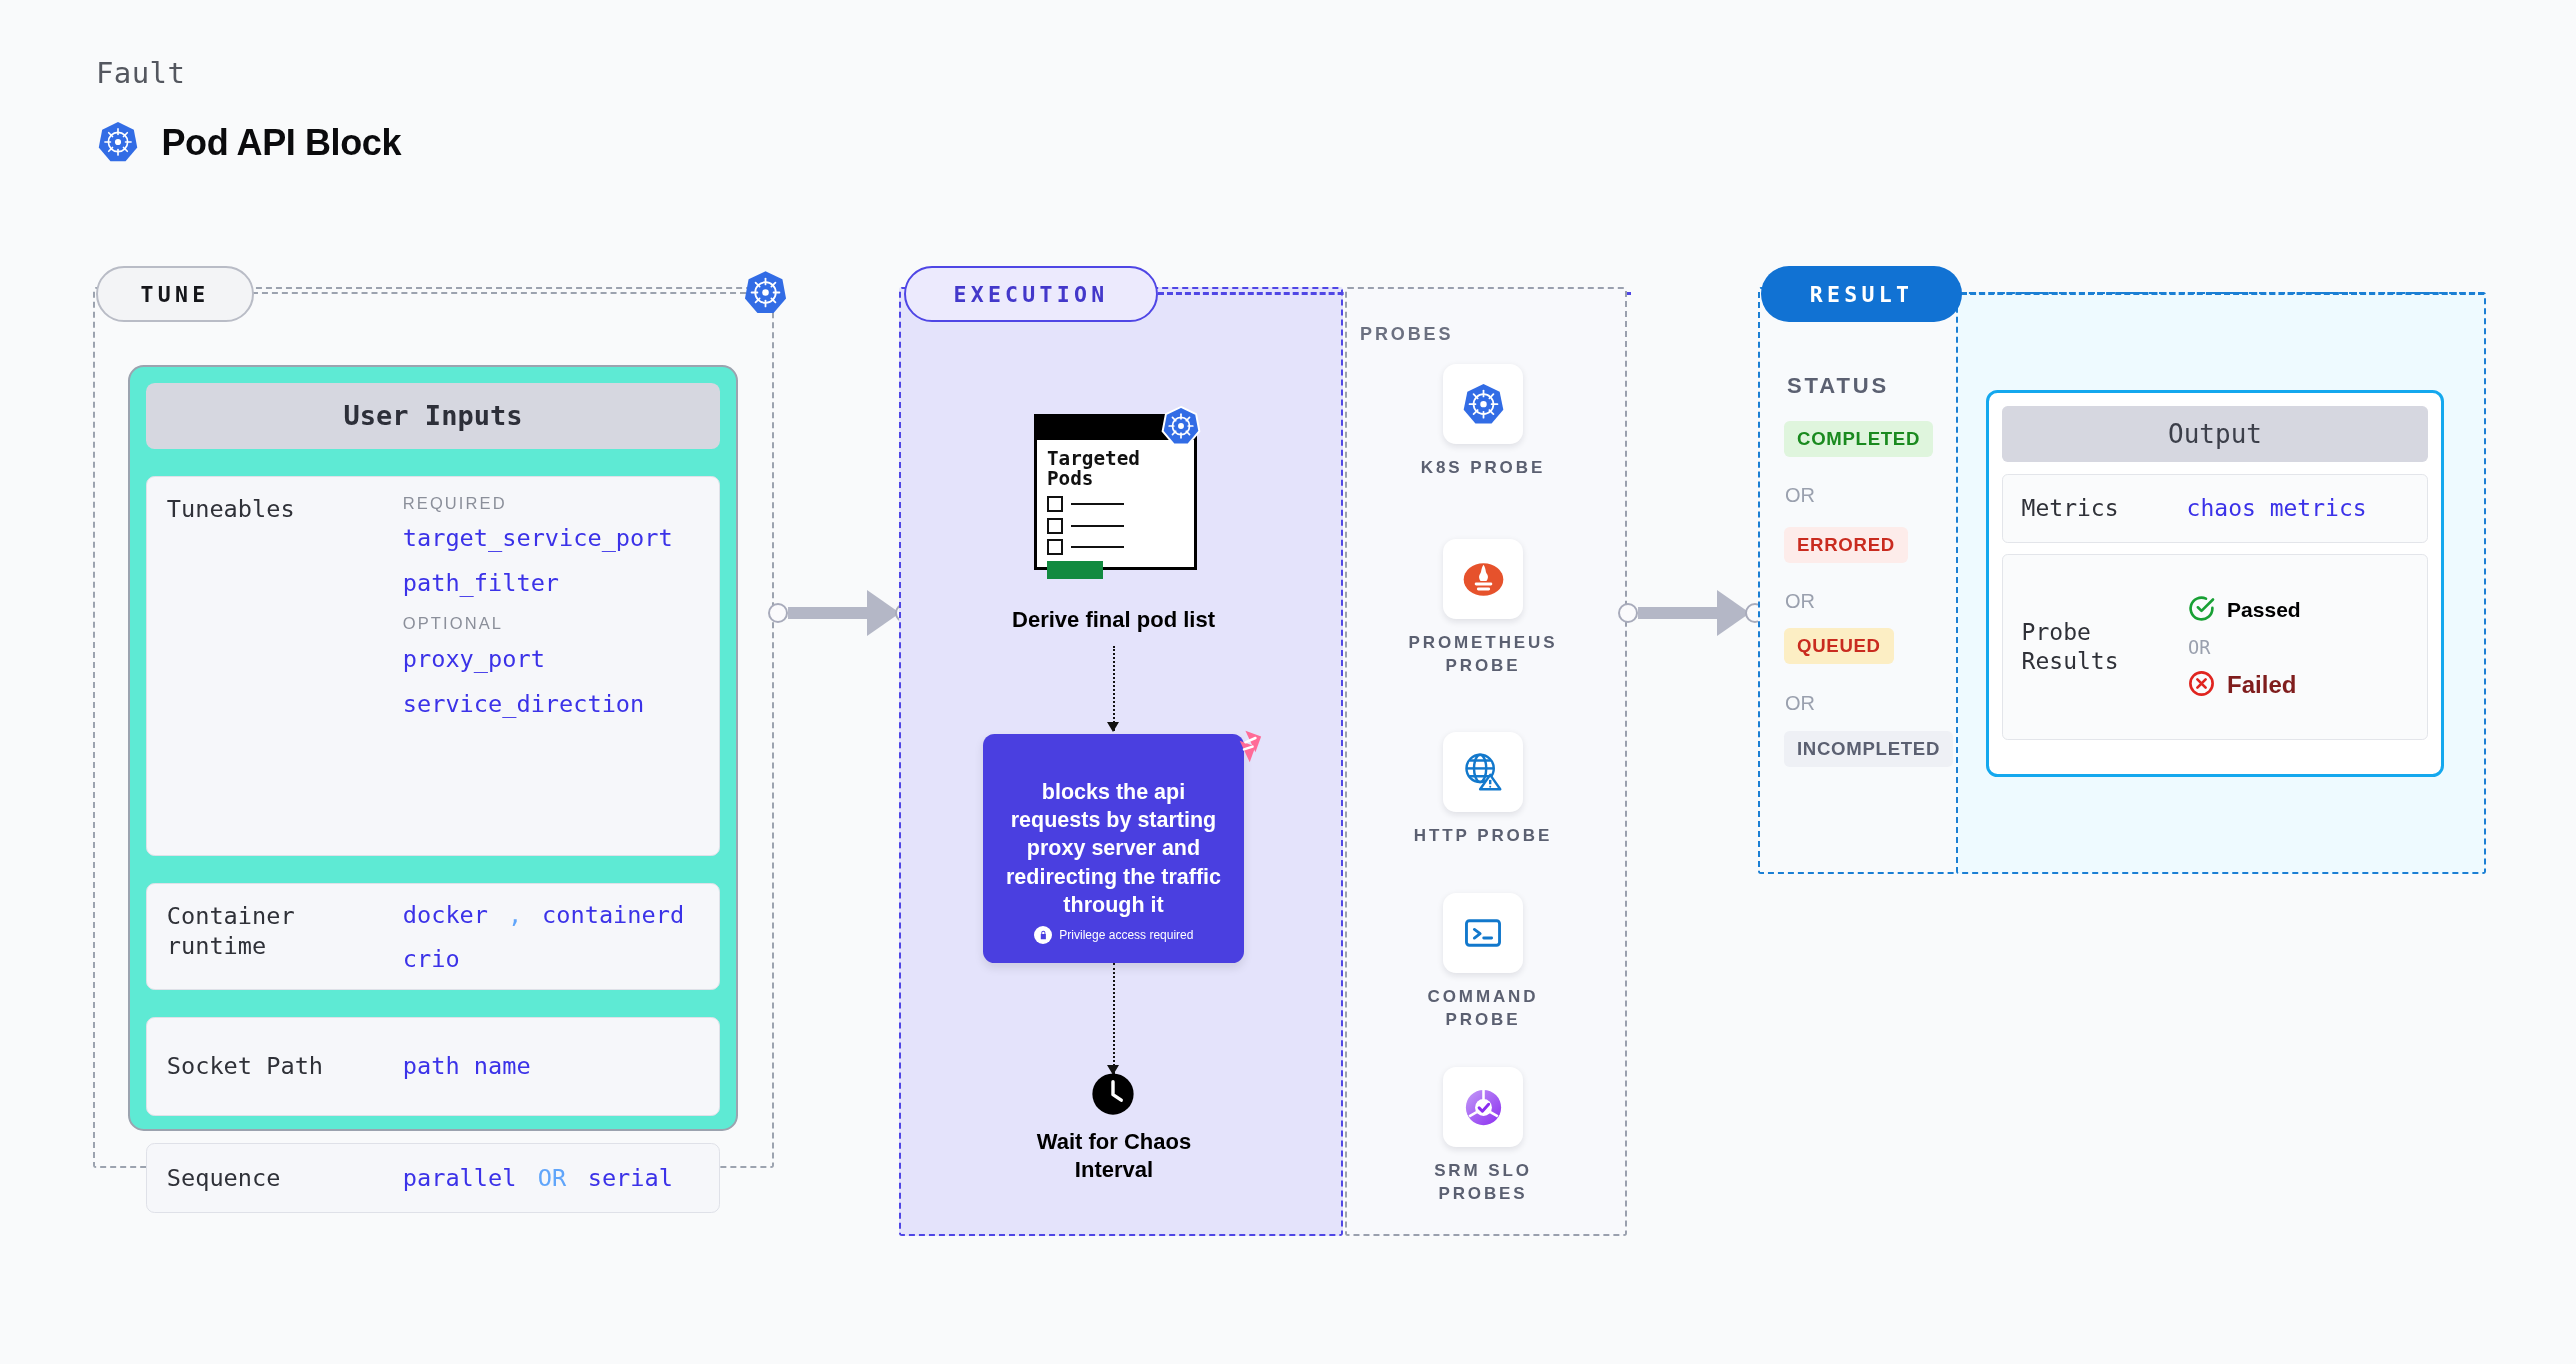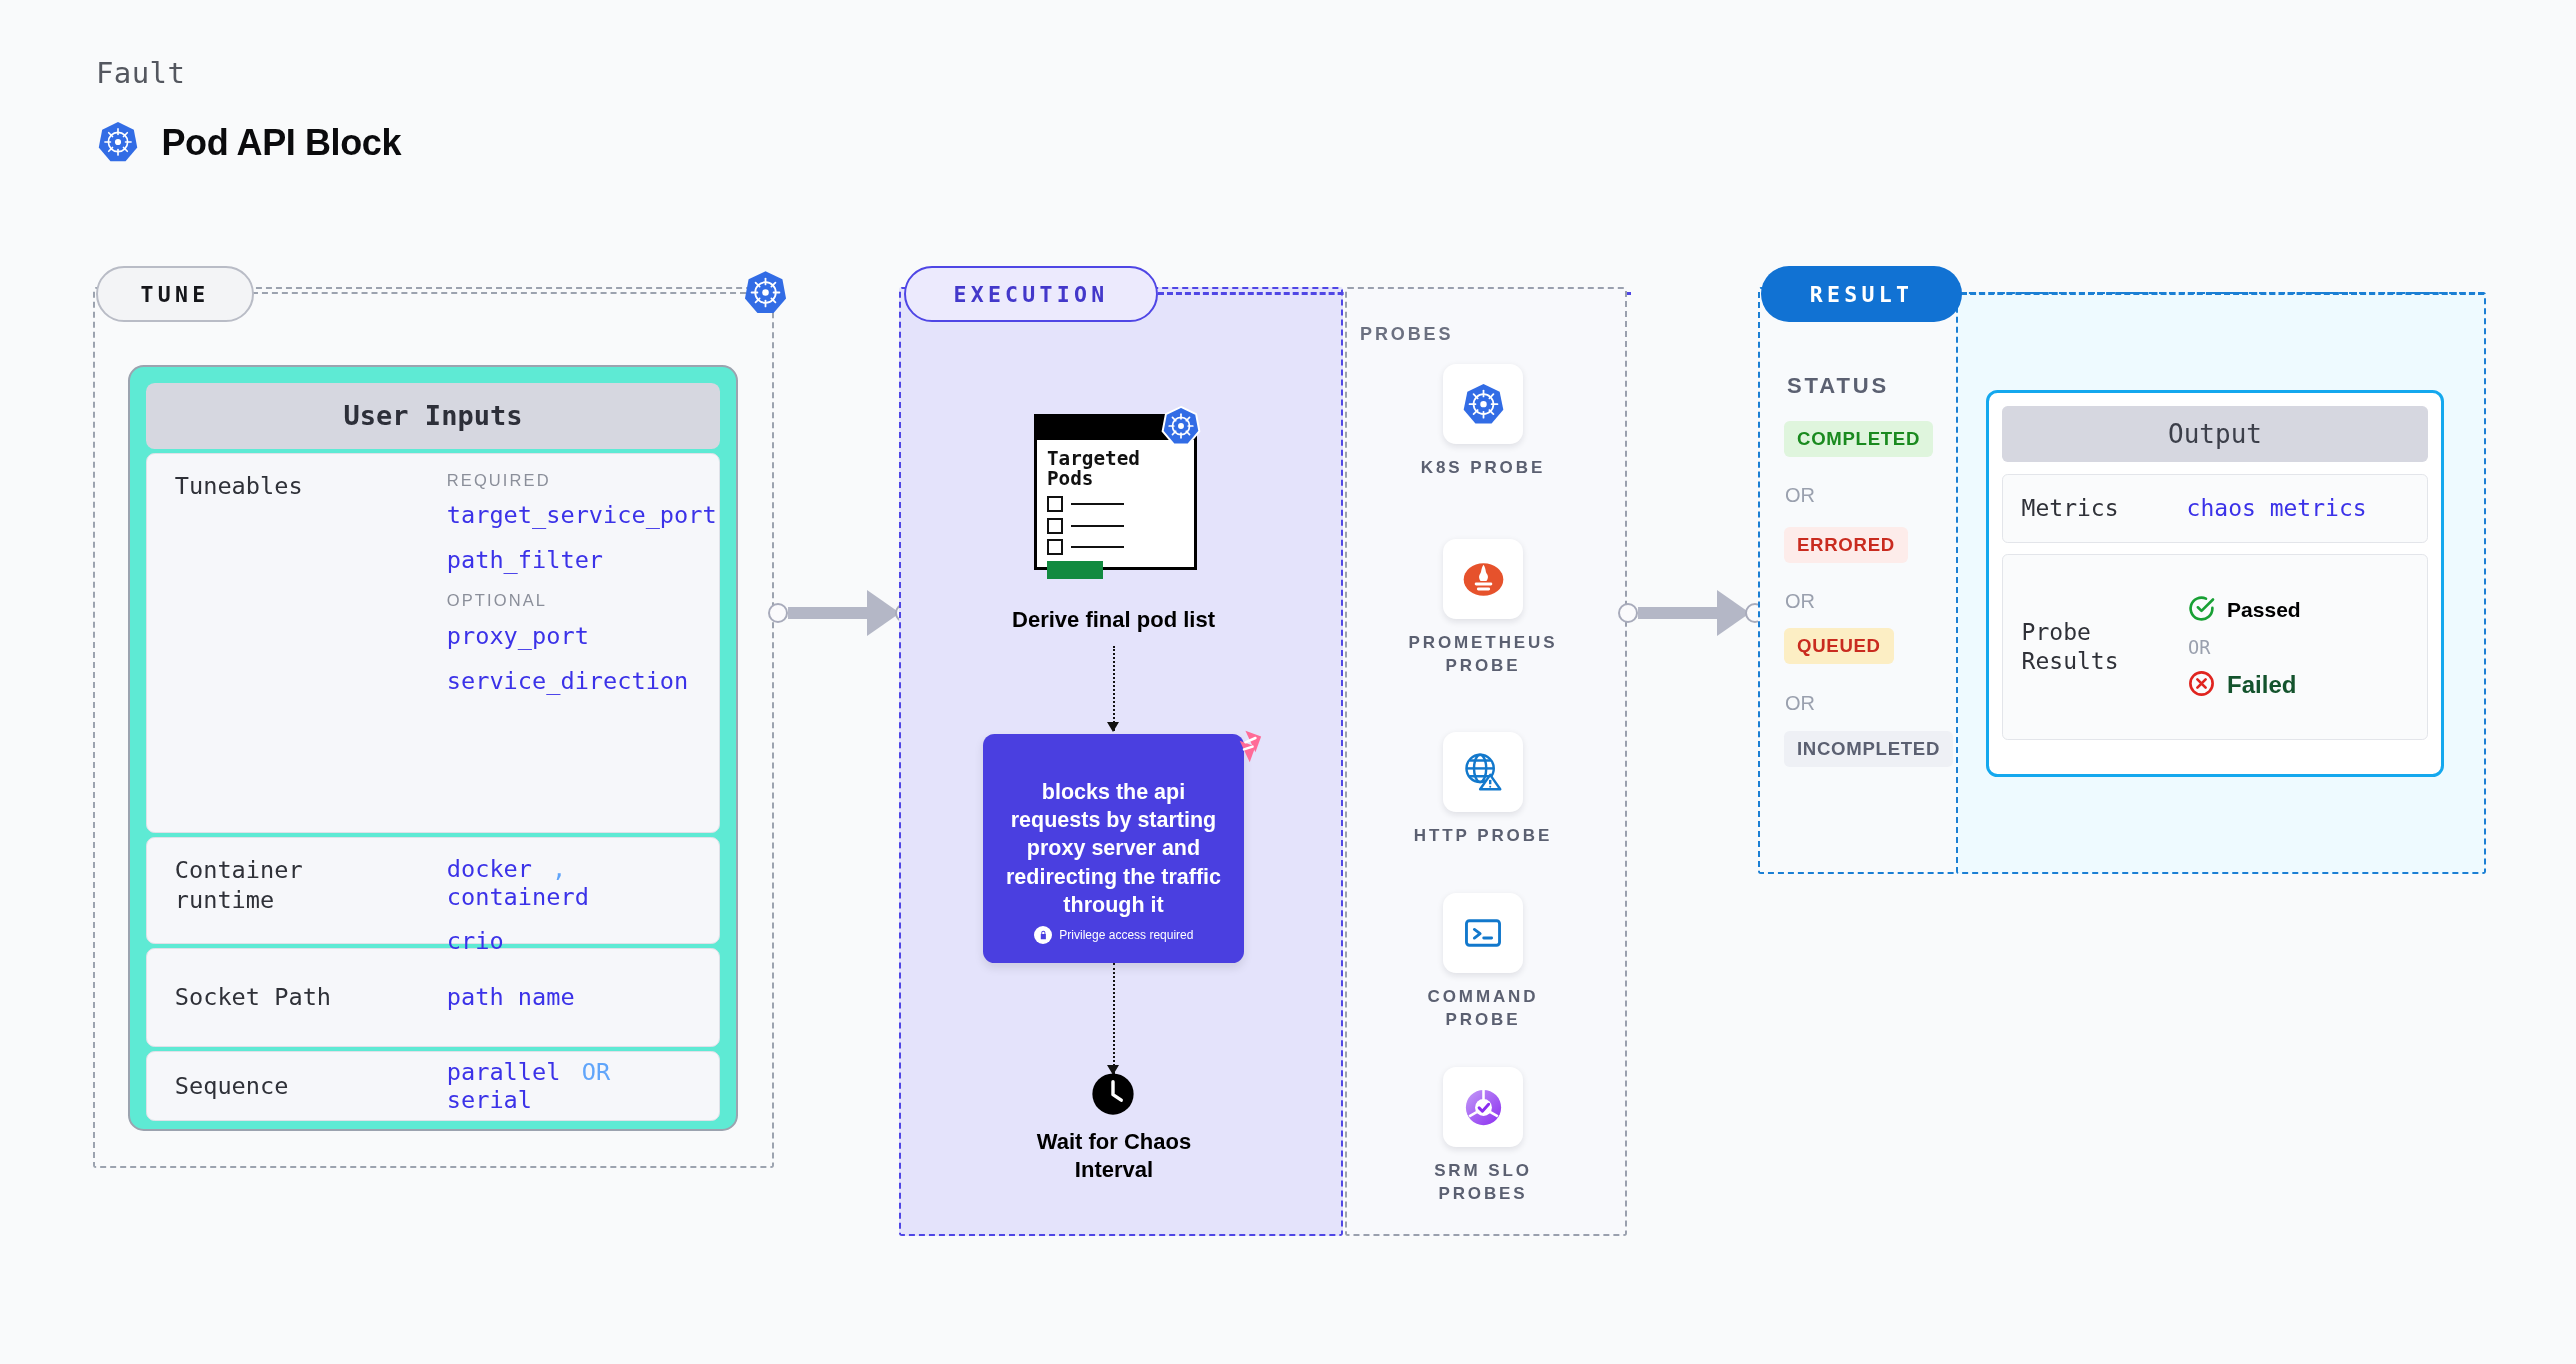--- a/index.html
+++ b/index.html
@@ -50,24 +50,23 @@
     border: 2.1px solid #9ca3af; border-radius: 15.8px; background: #5eead4;
     padding: 15.8px;
   }
   .card-head {
     height: 66px; background: #d6d7e0; border-radius: 8.6px;
     display:flex; align-items:center; justify-content:center;
     font-family: "DejaVu Sans Mono", monospace; font-size: 27px;
     color: #2d2f39; font-weight: 600;
   }
   .sub-card {
-    margin-top: 4px; border: 1.4px solid #dfe1e8; border-radius: 8.6px;
-    background: #f6f7fa; padding: 17px 28px;
+    margin-top: 27px; border: 1.4px solid #dfe1e8; border-radius: 8.6px;
+    background: #f6f7fa; padding: 17px 20px;
     display: flex;
-    gap: 36px;
   }
   .sub-label {
     font-family: "DejaVu Sans Mono", monospace; font-size: 23.6px;
     color: #2f3138; line-height: 1.28; width: 236px; flex: none;
   }
   .sub-values { font-family: "DejaVu Sans Mono", monospace; font-size: 23.6px; }
   .req-tag {
     font-family: "Liberation Sans", sans-serif; font-size: 16.5px; letter-spacing: 2.1px;
     color: #8b8f9a; margin-bottom: 11.5px; font-weight: 500;
   }
@@ -214,21 +213,21 @@
     margin-top: 11.5px; border: 1.4px solid #e3e5ea; border-radius: 5.7px;
     background:#fafbfc; padding: 15.8px 18.6px; display:flex; align-items:center;
   }
   .out-label {
     font-family: "DejaVu Sans Mono", monospace; font-size: 23px; color: #2f3138;
     width: 165px; flex:none; line-height: 1.25;
   }
   .out-value { font-family: "DejaVu Sans Mono", monospace; font-size: 23px; color: #3b32e8; }
   .pf-row { display:flex; align-items:center; gap: 11.5px; }
   .pf-pass { color:#000000; font-size: 21px; font-weight: bold; font-family:"Liberation Sans",sans-serif;}
-  .pf-fail { color:#14532d; font-size: 24px; font-weight: bold; font-family:"Liberation Sans",sans-serif;}
+  .pf-fail { color:#7f1d1d; font-size: 24px; font-weight: bold; font-family:"Liberation Sans",sans-serif;}
   .pf-or { color:#9aa0ae; font-family:"DejaVu Sans Mono", monospace; font-size: 18.6px; margin: 11.5px 0 11.5px 1.4px;}
 
   
   .conn { position:absolute; display:flex; align-items:center; }
   .conn .knob {
     width: 20px; height: 20px; border-radius:50%; background:#fafafc;
     border: 2.9px solid #a8abbb; flex:none;
   }
   .conn .shaft { height: 11.5px; background:#b4b7c6; flex:none; }
   .conn .head {

